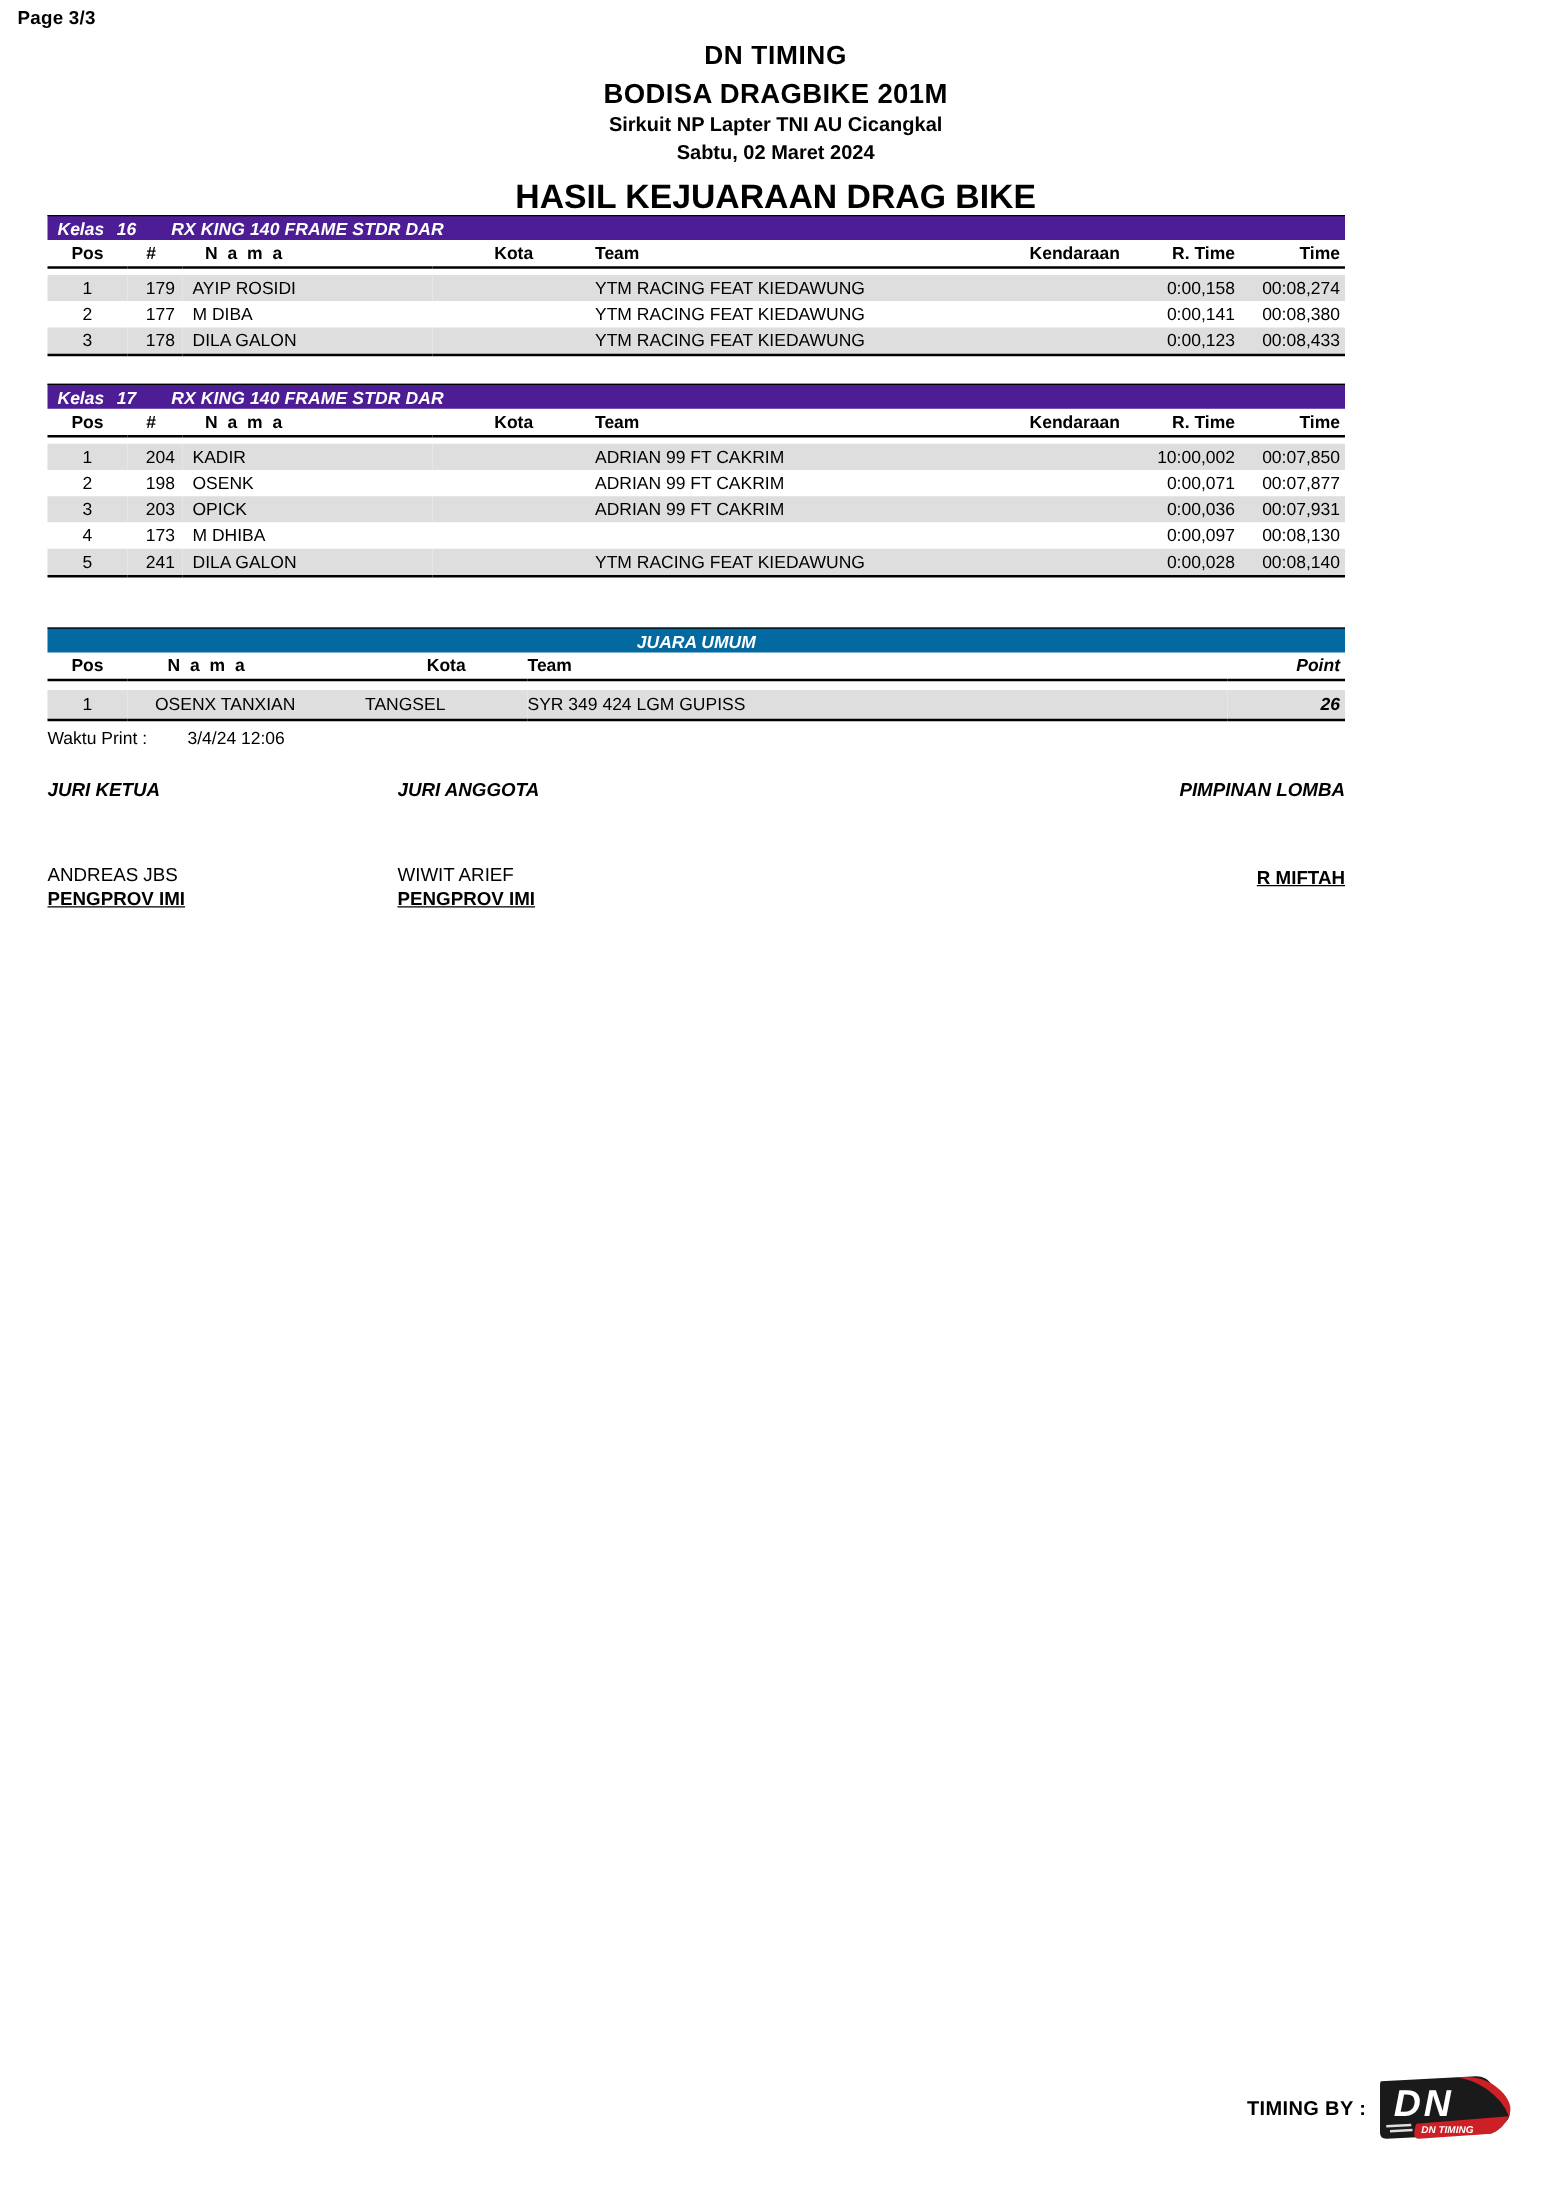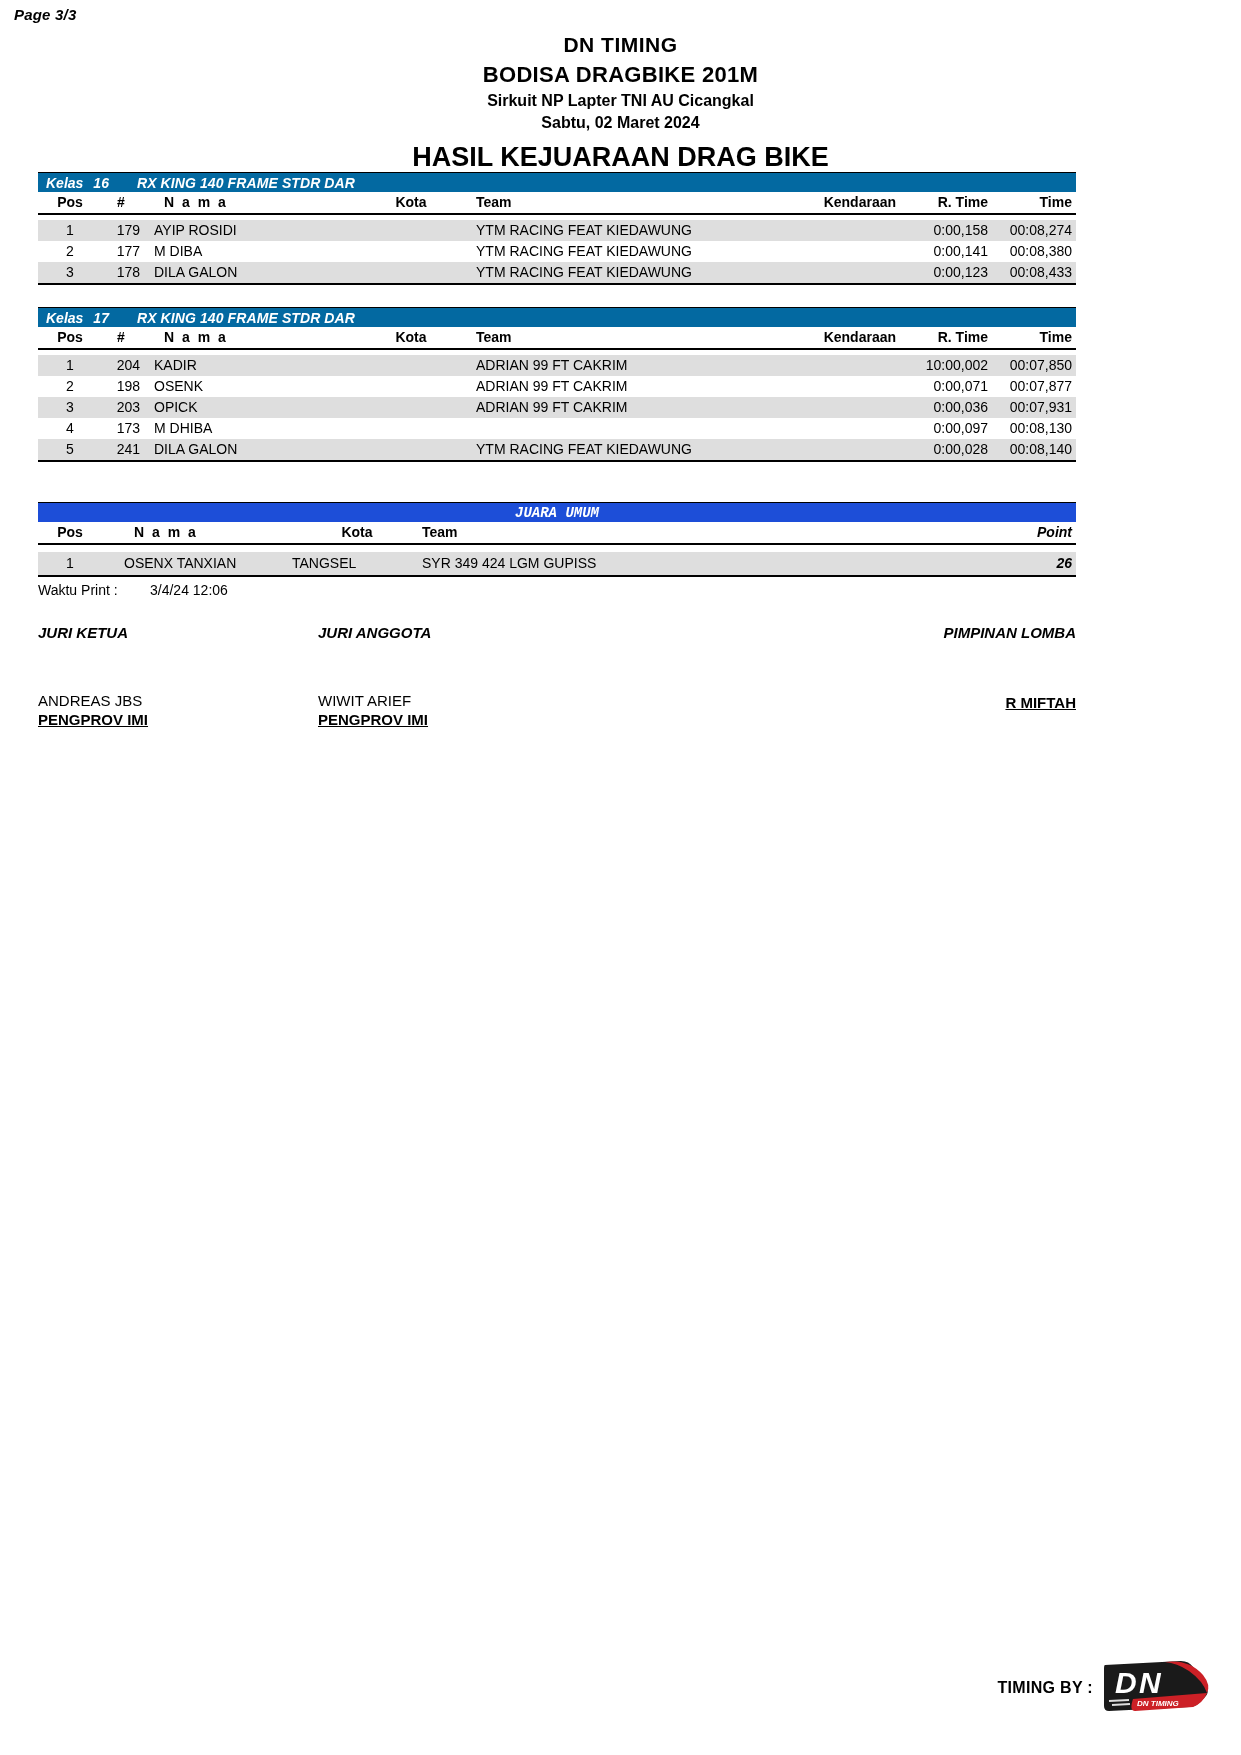--- a/index.html
+++ b/index.html
@@ -25,21 +25,20 @@
     padding: 0;
   }
 
   
   .page-label {
     position: absolute;
     top: 6px;
     left: 14px;
     font-size: 15px;
     font-weight: bold;
-    font-style: italic;
     letter-spacing: 0.2px;
   }
 
   
   .doc-header {
     position: absolute;
     top: 32px;
     left: 0;
     width: 1241px;
     text-align: center;
@@ -87,21 +86,21 @@
     position: absolute;
     top: 172px;
     left: 38px;
     width: 1038px;
   }
 
   
   .class-block { margin-bottom: 22px; }
 
   .class-bar {
-    background: #0369a1;
+    background: #4c1d95;
     color: #ffffff;
     height: 20px;
     display: flex;
     align-items: center;
     padding: 0 0 0 8px;
     font-style: italic;
     font-weight: bold;
     font-size: 14px;
     border-top: 1px solid #000;
   }
@@ -146,31 +145,30 @@
   th.c-rtime{ text-align: right; }
   th.c-time { text-align: right; padding-right: 4px !important; }
   th.c-pos  { text-align: center; }
   th.c-num  { text-align: center; }
 
   .spacer-row td { height: 6px; background: #ffffff !important; }
 
   
   .juara-block { margin-top: 40px; }
   .juara-bar {
-    background: #1d4ed8;
+    background: #0369a1;
     color: #ffffff;
     height: 20px;
     display: flex;
     align-items: center;
     justify-content: center;
     font-style: italic;
     font-weight: bold;
     font-size: 14px;
     border-top: 1px solid #000;
-    font-family: Liberation Mono, monospace;
   }
   table.juara {
     width: 100%;
     border-collapse: collapse;
     font-size: 14px;
   }
   table.juara thead th {
     font-weight: bold;
     font-size: 14px;
     padding: 2px 0 3px 0;

